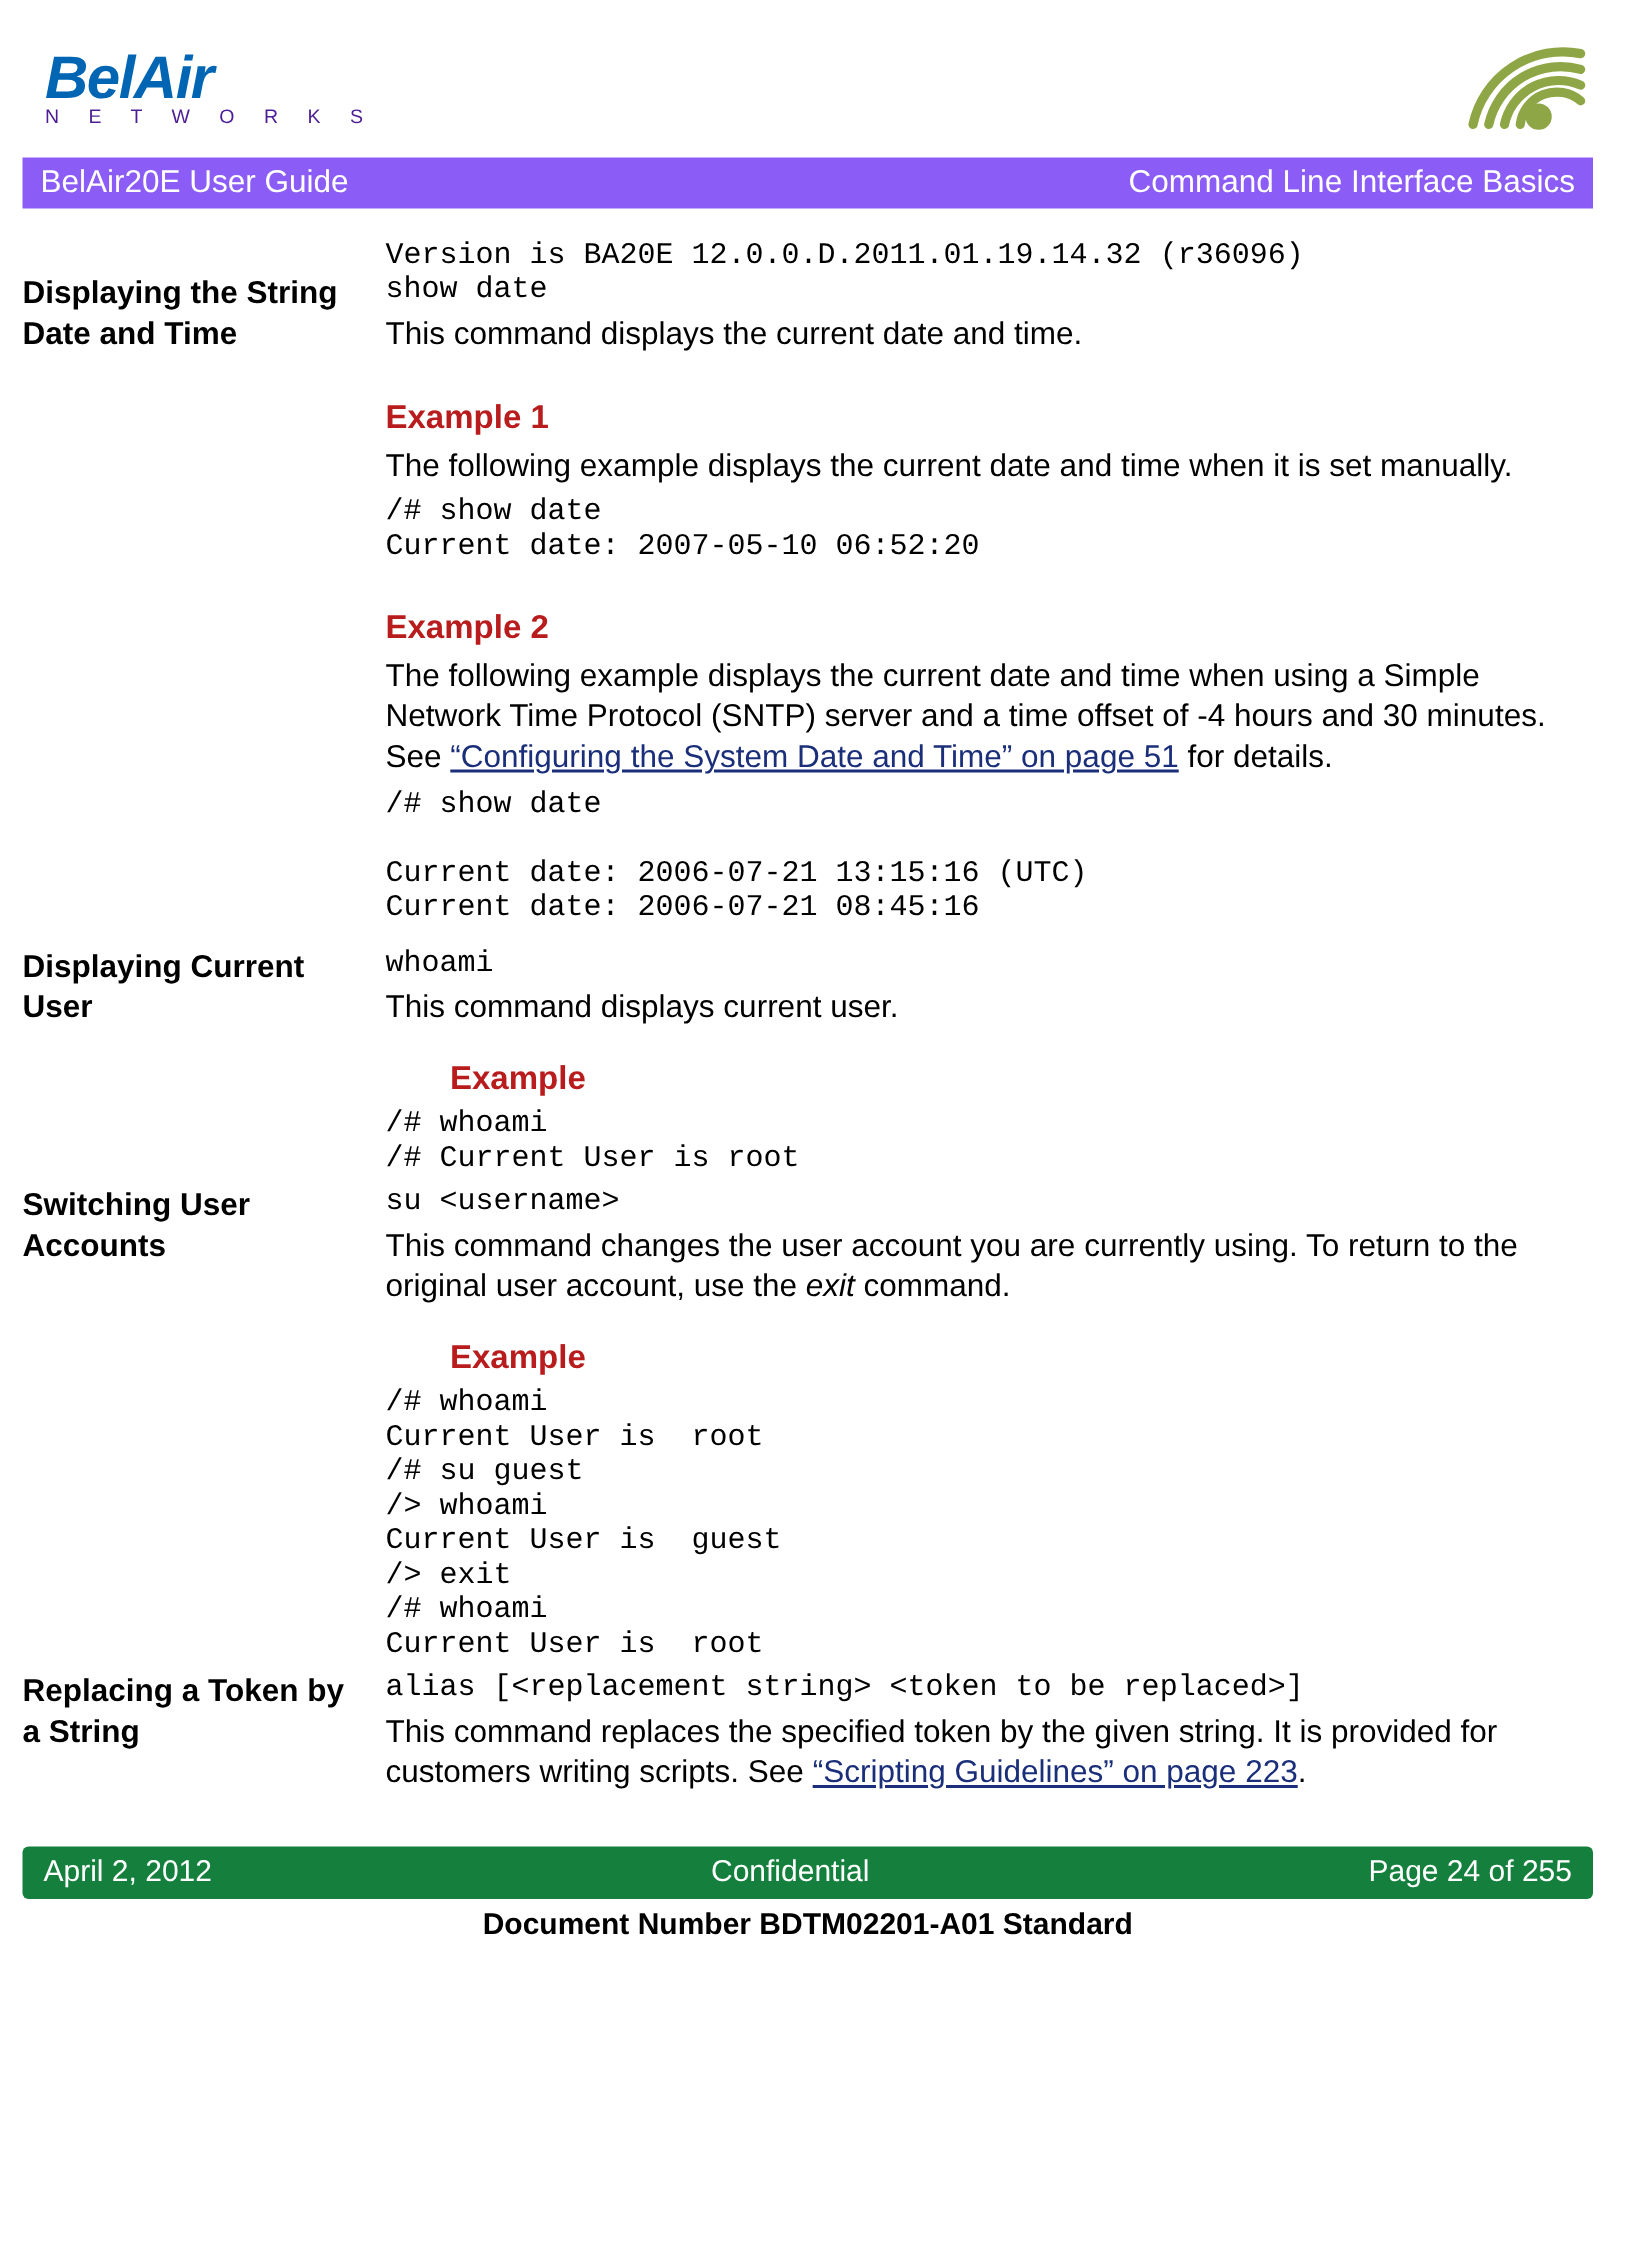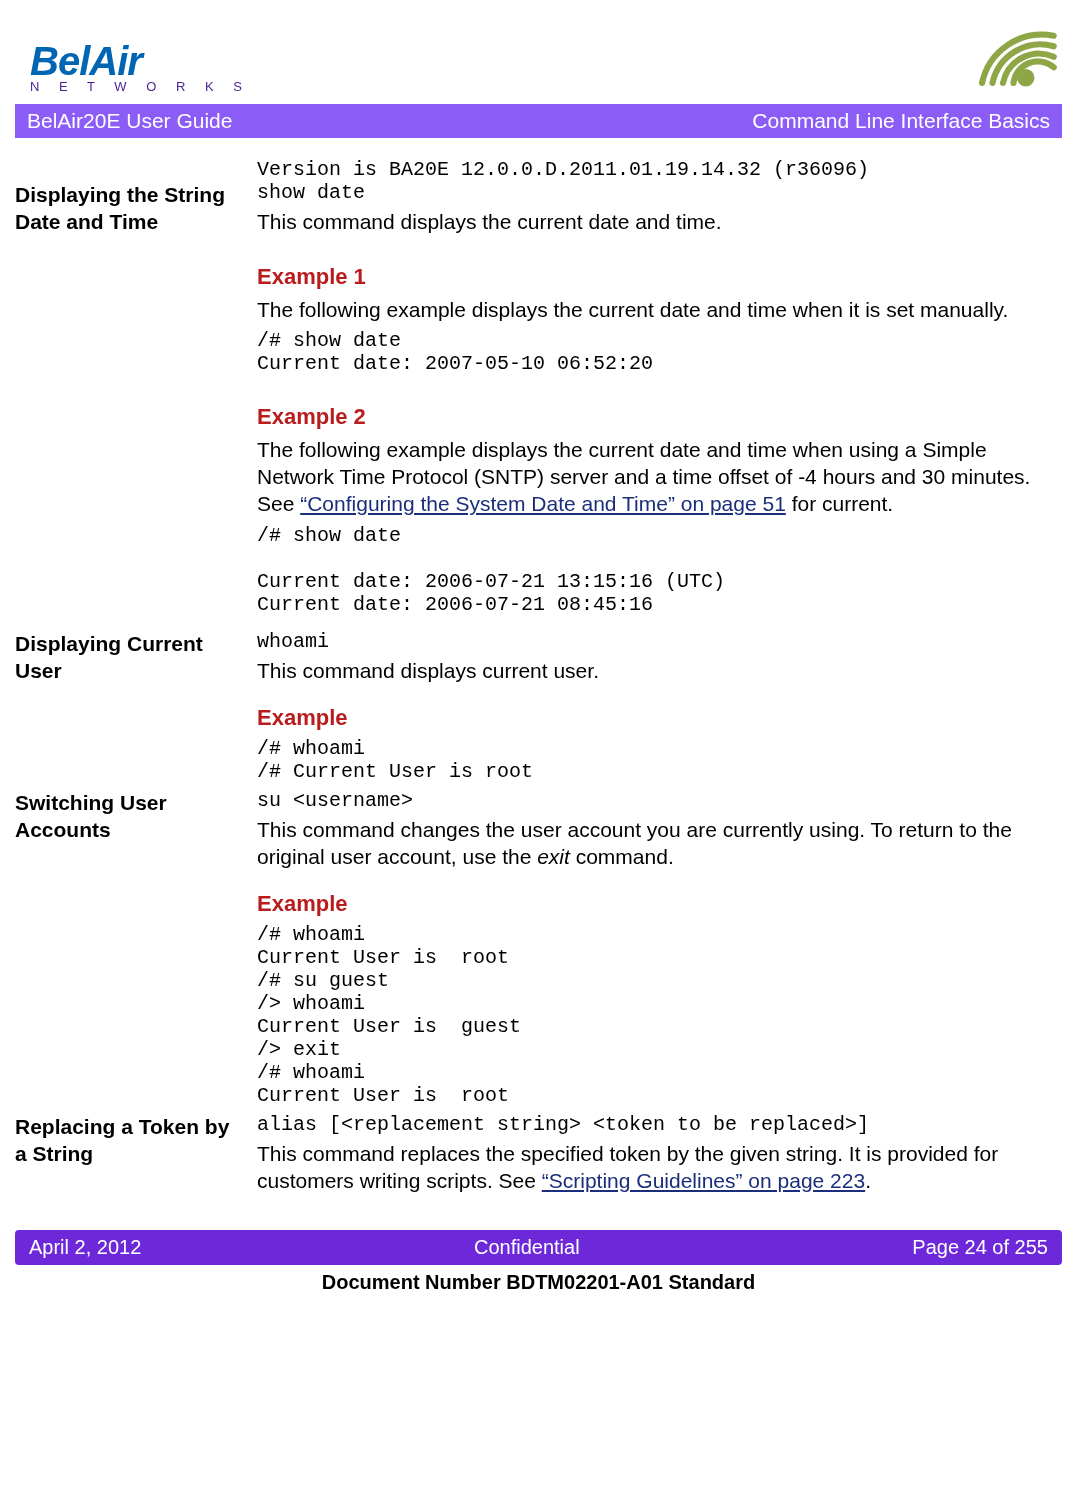--- a/index.html
+++ b/index.html
@@ -10,21 +10,21 @@
     color: #000;
     width: 1087px;
   }
   .page {
     padding: 20px 25px 10px 15px;
     box-sizing: border-box;
   }
   .header {
     display: flex;
     justify-content: space-between;
-    align-items: flex-end;
+    align-items: center;
     margin-bottom: 10px;
   }
   .logo {
     padding-left: 15px;
   }
   .logo-belair {
     font-size: 40px;
     font-weight: bold;
     font-style: italic;
     color: #0066b3;
@@ -70,37 +70,38 @@
   }
   .example-title {
     color: #b91c1c;
     font-weight: bold;
     margin-top: 28px;
     margin-bottom: 4px;
     font-size: 22px;
   }
   .example-title.tight {
     margin-top: 20px;
+    margin-left: 43px;
   }
   .para {
     margin-top: 4px;
     margin-bottom: 6px;
   }
   .row-gap {
     height: 8px;
   }
   a.xref {
     color: #1a2e7a;
     text-decoration: underline;
   }
   .italic {
     font-style: italic;
   }
   .footer-bar {
-    background: #6d28d9;
+    background: #15803d;
     color: #fff;
     display: flex;
     justify-content: space-between;
     padding: 6px 14px;
     font-size: 20px;
     margin-top: 30px;
     border-radius: 4px;
   }
   .doc-number {
     text-align: center;
@@ -152,21 +153,21 @@
       <div class="mono">show date</div>
       <div class="para">This command displays the current date and time.</div>
 
       <div class="example-title">Example 1</div>
       <div class="para">The following example displays the current date and time when it is set manually.</div>
       <div class="mono block">/# show date
 Current date: 2007-05-10 06:52:20</div>
 
       <div class="example-title">Example 2</div>
       <div class="para">
-        <span>The following example displays the current date and time when using a Simple Network Time Protocol (SNTP) server and a time offset of -4 hours and 30 minutes. See </span><a href="#" class="xref">“Configuring the System Date and Time” on page 51</a><span> for current.</span>
+        <span>The following example displays the current date and time when using a Simple Network Time Protocol (SNTP) server and a time offset of -4 hours and 30 minutes. See </span><a href="#" class="xref">“Configuring the System Date and Time” on page 51</a><span> for details.</span>
       </div>
       <div class="mono block">/# show date
 
 Current date: 2006-07-21 13:15:16 (UTC)
 Current date: 2006-07-21 08:45:16</div>
     </div>
 
     <div class="row-gap"></div>
     <div class="row-gap"></div>
 

